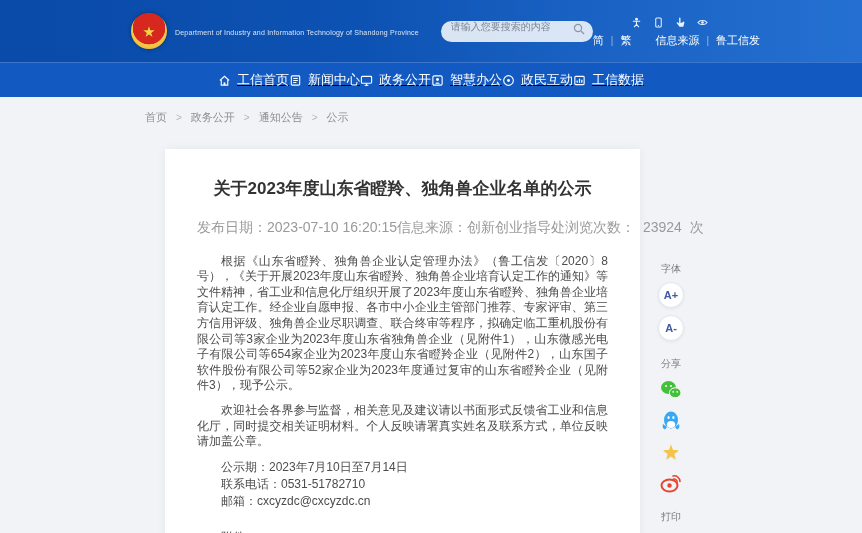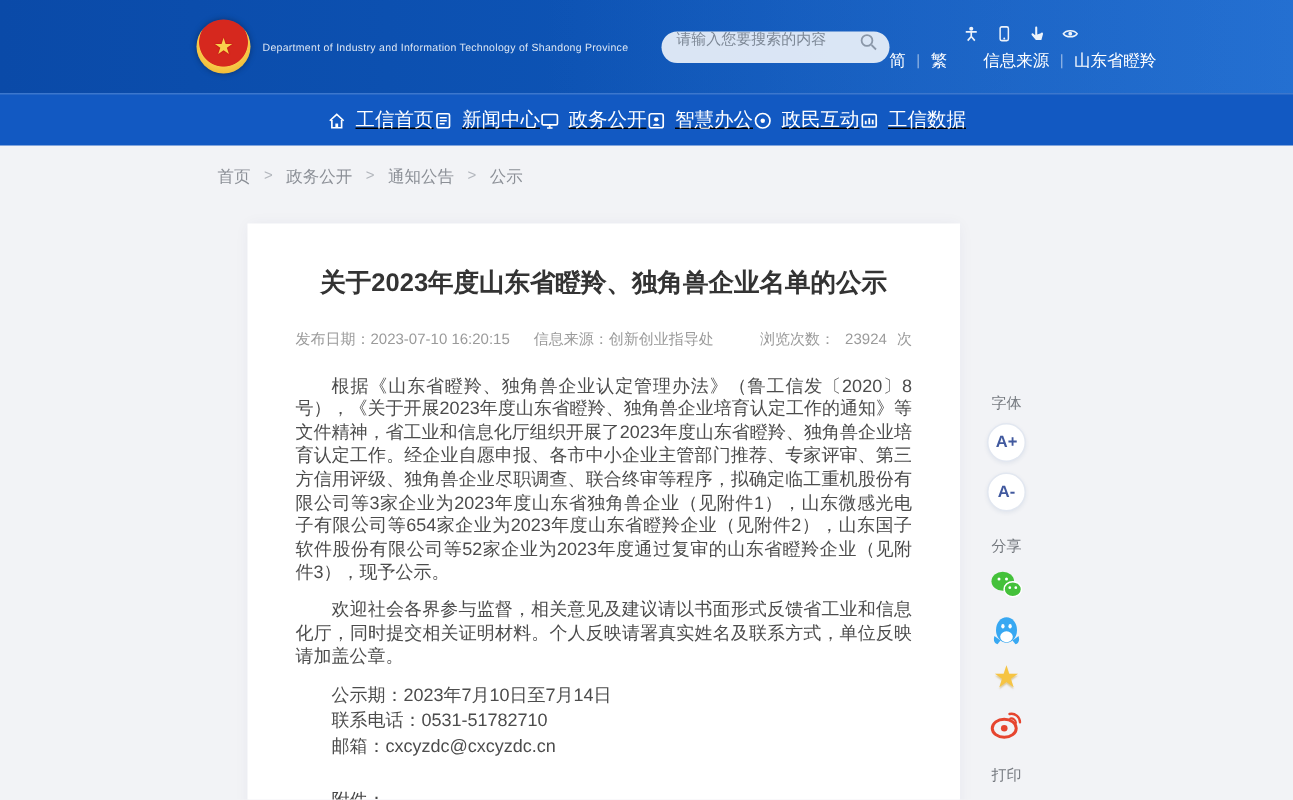--- a/index.html
+++ b/index.html
@@ -39,21 +39,21 @@
 
   
   .breadcrumb { padding:13px 0 24px 14px; font-size:11px; color:#8b8f96; display:flex; align-items:center; gap:9px; }
   .breadcrumb .crumb[data-interactable="true"] { cursor:pointer; }
   .breadcrumb .bsep { color:#b3b7bd; font-size:10px; }
 
   
   .main-row { display:flex; gap:13px; padding-left:34px; align-items:flex-start; }
   .card { width:475px; background:#fff; box-shadow:0 0 10px rgba(20,40,90,.05); padding:20px 32px 30px; min-height:393px; }
   .article-title { text-align:center; font-size:17px; font-weight:bold; color:#333; line-height:1.45; margin-top:8px; }
-  .meta { margin-top:17px; display:flex; align-items:baseline; font-size:10px; color:#9a9a9a; white-space:nowrap; }
+  .meta { margin-top:17px; display:flex; align-items:baseline; font-size:14px; color:#9a9a9a; white-space:nowrap; }
   .meta .m-gap { width:16px; }
   .meta .meta-right { margin-left:auto; }
   .meta .views-num { margin:0 4px; }
   .body-text { margin-top:17px; font-size:12px; color:#4c4c4c; }
   .body-text p { text-indent:2em; text-align:justify; line-height:15.6px; }
   .body-text p + p { margin-top:9px; }
   .info-lines { margin-top:9px; }
   .info-lines div { text-indent:2em; line-height:17px; font-size:12px; color:#4c4c4c; }
   .attachments { margin-top:19px; font-size:12px; color:#454545; }
   .attach-label { text-indent:2em; line-height:17px;font-family:Liberation Serif, serif; }
@@ -119,21 +119,21 @@
             </svg>
           </span>
       </div>
       <div class="link-row" data-interactable="false">
         <span data-interactable="true">简</span>
         <span class="sep" data-interactable="false">|</span>
         <span data-interactable="true">繁</span>
         <span style="width:10px" data-interactable="false"></span>
         <span data-interactable="true">信息来源</span>
         <span class="sep" data-interactable="false">|</span>
-        <span data-interactable="true">山东省瞪羚</span>
+        <span data-interactable="true">鲁工信发</span>
       </div>
     </div>
   </div>
 </header>
 
 <nav class="navbar" data-interactable="false">
   <div class="shell">
     <div class="nav-item" data-interactable="true">
       <span data-interactable="false">
           <svg width="13" height="13" viewBox="0 0 14 14">

